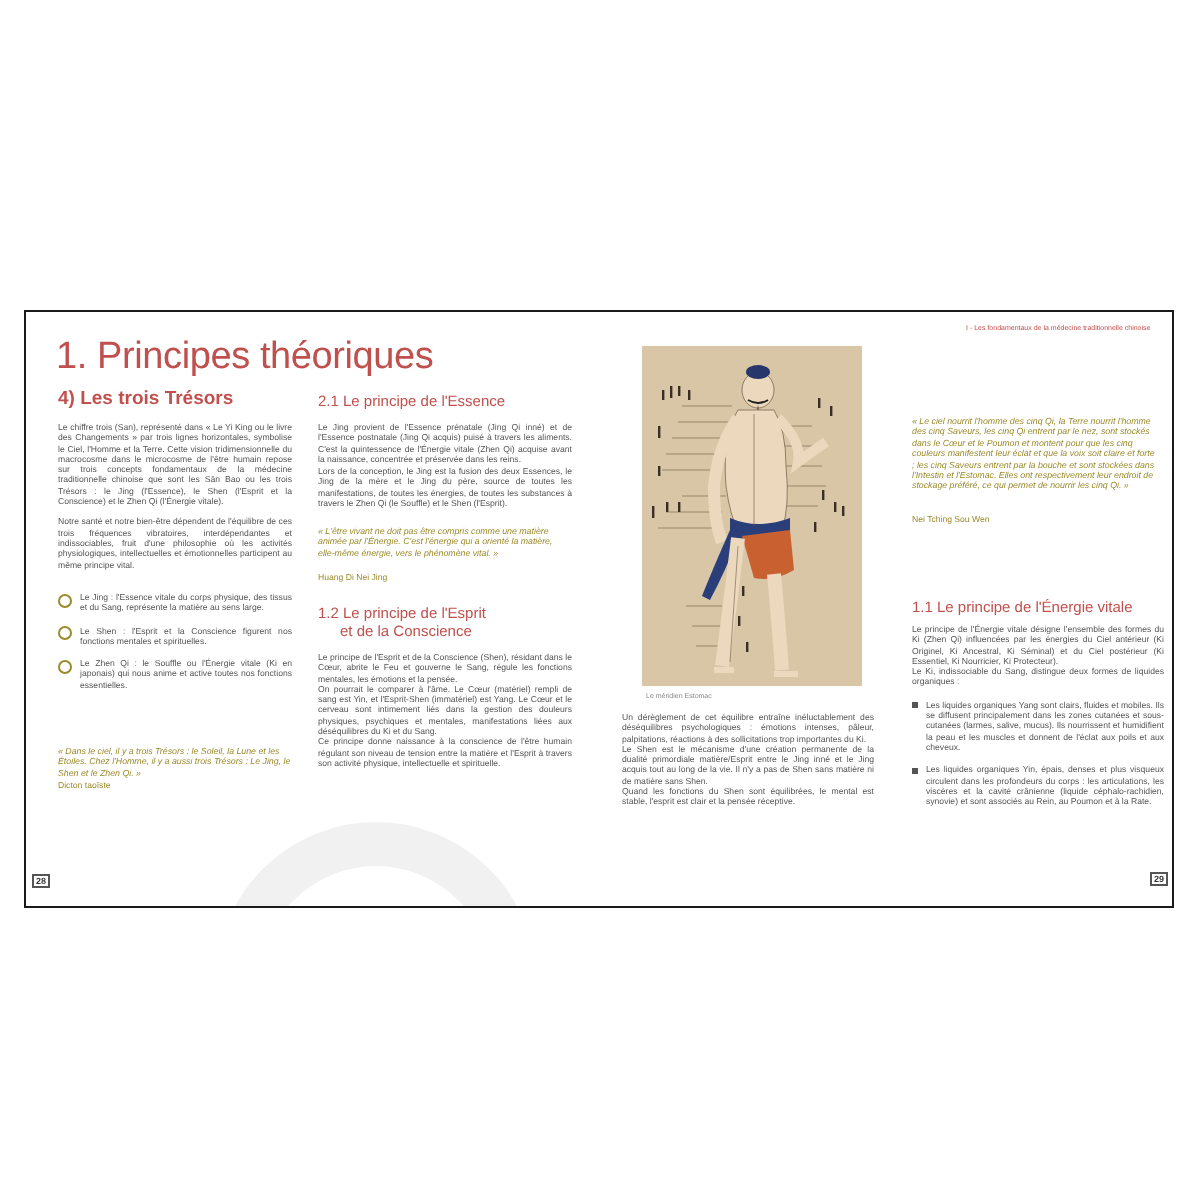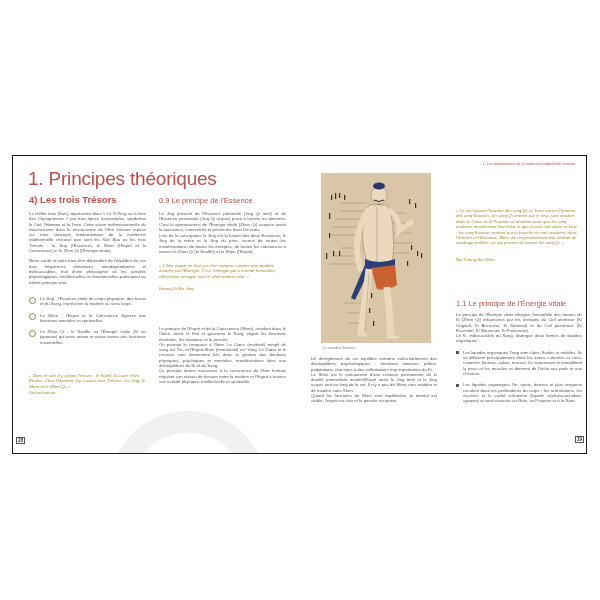--- a/index.html
+++ b/index.html
@@ -49,28 +49,32 @@
       <span class="bullet-ic"></span>
       <span>Le Zhen Qi : le Souffle ou l'Énergie vitale (Ki en japonais) qui nous anime et active toutes nos fonctions essentielles.</span>
     </div>
   </div>
 
   <div class="abs quote" style="left:16px; top:217px; width:117px;">« Dans le ciel, il y a trois Trésors : le Soleil, la Lune et les Étoiles. Chez l'Homme, il y a aussi trois Trésors : Le Jing, le Shen et le Zhen Qi. »</div>
   <div class="abs src" style="left:16px; top:234px;">Dicton taoïste</div>
 
   <div class="abs page-num" style="left:3px; top:281px;">28</div>
 
-  <div class="abs sec-title" style="left:146px; top:40px; font-size:7.5px; font-weight:normal;">0.9 Le principe de l'Essence</div>
+  <div class="abs sec-title" style="left:146px; top:40px; font-size:7.5px; font-weight:normal;">2.1 Le principe de l'Essence</div>
   <div class="abs body" style="left:146px; top:55px; width:127px;">
     <p style="margin-bottom:1px;">Le Jing provient de l'Essence prénatale (Jing Qi inné) et de l'Essence postnatale (Jing Qi acquis) puisé à travers les aliments. C'est la quintessence de l'Énergie vitale (Zhen Qi) acquise avant la naissance, concentrée et préservée dans les reins.</p>
     <p>Lors de la conception, le Jing est la fusion des deux Essences, le Jing de la mère et le Jing du père, source de toutes les manifestations, de toutes les énergies, de toutes les substances à travers le Zhen Qi (le Souffle) et le Shen (l'Esprit).</p>
   </div>
   <div class="abs quote" style="left:146px; top:107px; width:120px;">« L'être vivant ne doit pas être compris comme une matière animée par l'Énergie. C'est l'énergie qui a orienté la matière, elle-même énergie, vers le phénomène vital. »</div>
   <div class="abs src" style="left:146px; top:130px;">Huang Di Nei Jing</div>
 
+  <div class="abs sub-title" style="left:146px; top:146px; width:130px;">
+    <div>1.2 Le principe de l'Esprit</div>
+    <div style="padding-left:11px;">et de la Conscience</div>
+  </div>
   <div class="abs body" style="left:146px; top:170px; width:127px;">
     <p style="margin-bottom:0;">Le principe de l'Esprit et de la Conscience (Shen), résidant dans le Cœur, abrite le Feu et gouverne le Sang, régule les fonctions mentales, les émotions et la pensée.</p>
     <p style="margin-bottom:0;">On pourrait le comparer à l'âme. Le Cœur (matériel) rempli de sang est Yin, et l'Esprit-Shen (immatériel) est Yang. Le Cœur et le cerveau sont intimement liés dans la gestion des douleurs physiques, psychiques et mentales, manifestations liées aux déséquilibres du Ki et du Sang.</p>
     <p>Ce principe donne naissance à la conscience de l'être humain régulant son niveau de tension entre la matière et l'Esprit à travers son activité physique, intellectuelle et spirituelle.</p>
   </div>
 
   <div class="abs running-head" style="left:470px; top:6px;">I - Les fondamentaux de la médecine traditionnelle chinoise</div>
 
   <div class="abs illus">
     <svg width="110" height="170" viewBox="0 0 110 170">

